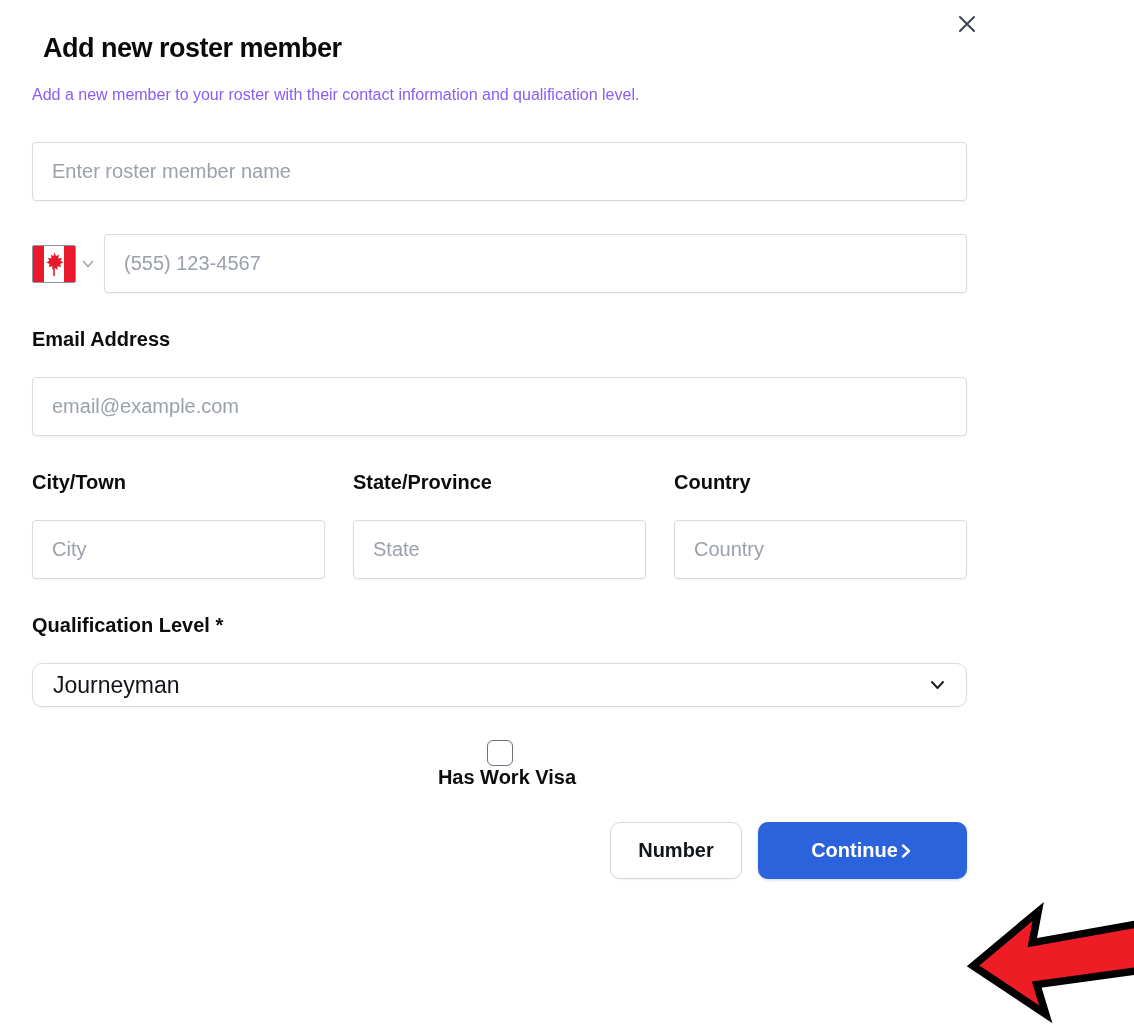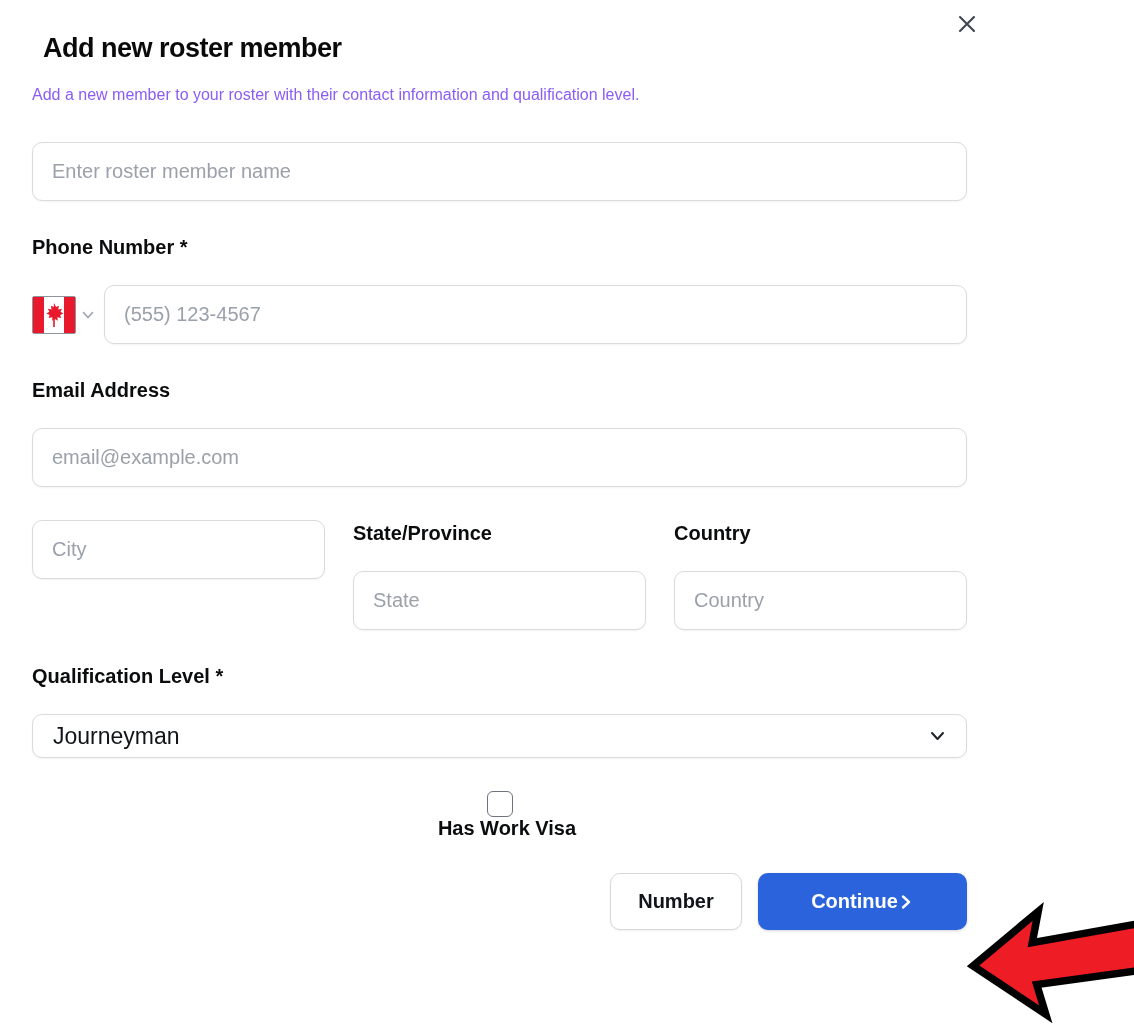--- a/index.html
+++ b/index.html
@@ -45,21 +45,21 @@
     font-size: 20px;
     font-weight: 700;
     line-height: 26px;
     margin: 0 0 25px 0;
     color: #0b0c0d;
   }
   .text-input {
     width: 100%;
     height: 59px;
     border: 1px solid #d9dbdf;
-    border-radius: 10px;
+    border-radius: 4px;
     padding: 0 19px;
     font-size: 20px;
     font-family: inherit;
     color: #111418;
     background: #fff;
     box-shadow: 0 1px 2px rgba(16,24,40,.05);
     outline: none;
   }
   .text-input::placeholder { color: #9aa1ab; opacity: 1; }
 
@@ -178,21 +178,20 @@
         <path d="M4 4 L18 18 M18 4 L4 18" stroke="#3f4650" stroke-width="2.1" stroke-linecap="round"></path>
       </svg>
     </span>
   </button>
 
   <div class="field field-first">
     <input type="text" class="text-input" placeholder="Enter roster member name" style="">
   </div>
 
   <div class="field">
-    <label class="field-label">Phone Number *</label>
     <div class="phone-row">
       <button class="country-selector">
         <span class="flag-frame">
           <svg width="42" height="36" viewBox="0 0 42 36">
             <rect x="0" y="0" width="42" height="36" fill="#ffffff"></rect>
             <rect x="0" y="0" width="11" height="36" fill="#e8192c"></rect>
             <rect x="31" y="0" width="11" height="36" fill="#e8192c"></rect>
             <path fill="#e8192c" d="M21 6l2.1 4.1 2.8-1.4-.6 3.8 3.6-.8-1.4 3.1 2.9 1.7-3.2 1.6.9 2.9-3.7-.7.3 3.4-2.8-1.8-2.8 1.8.3-3.4-3.7.7.9-2.9-3.2-1.6 2.9-1.7-1.4-3.1 3.6.8-.6-3.8 2.8 1.4z"></path>
             <rect x="20.2" y="22" width="1.6" height="8" fill="#e8192c"></rect>
           </svg>
@@ -207,20 +206,21 @@
     </div>
   </div>
 
   <div class="field">
     <label class="field-label">Email Address</label>
     <input type="email" class="text-input" placeholder="email@example.com" style="">
   </div>
 
   <div class="field loc-grid">
     <div>
+      <label class="field-label">City/Town</label>
       <input type="text" class="text-input" placeholder="City" style="">
     </div>
     <div>
       <label class="field-label">State/Province</label>
       <input type="text" class="text-input" placeholder="State" style="">
     </div>
     <div>
       <label class="field-label">Country</label>
       <input type="text" class="text-input" placeholder="Country" style="">
     </div>

